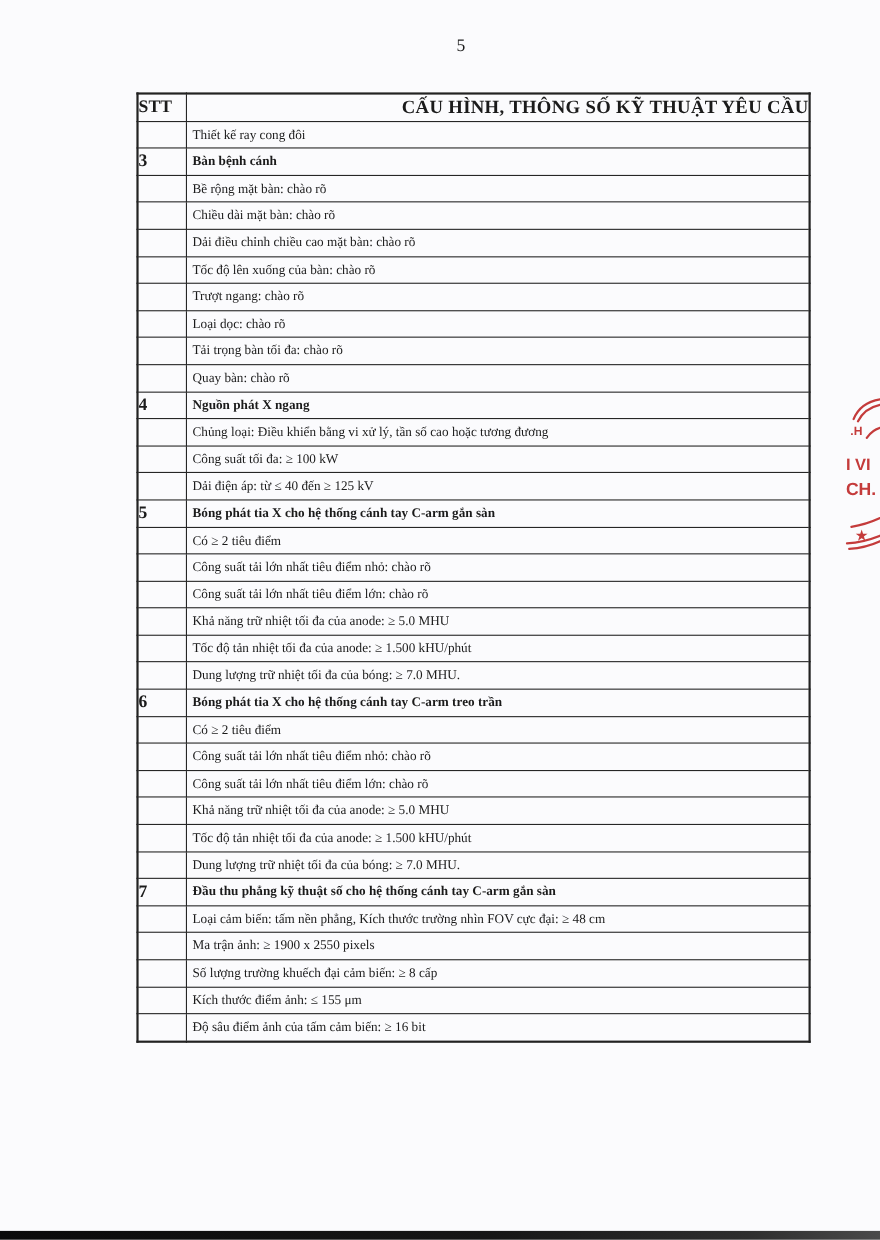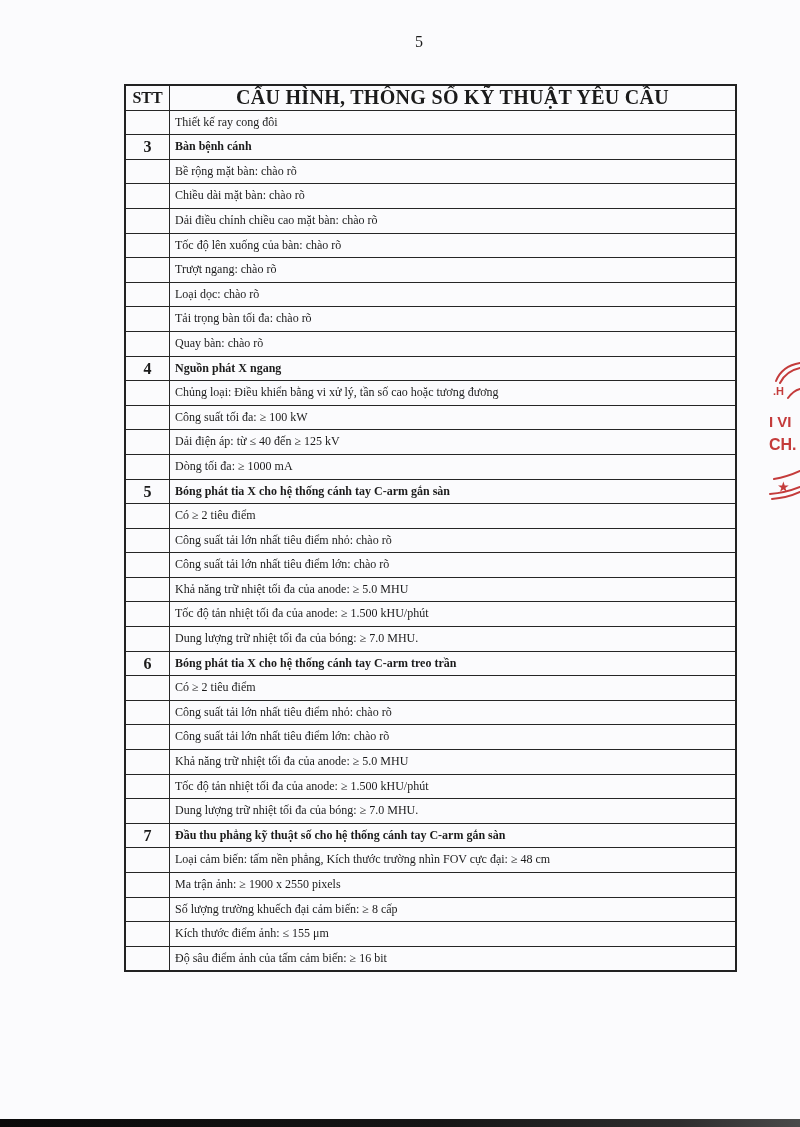--- a/index.html
+++ b/index.html
@@ -29,28 +29,28 @@
   .spec-table th, .spec-table td {
     border: 1.5px solid #262626;
     height: 23.6px;
     line-height: 23.6px;
     overflow: hidden;
     white-space: nowrap;
     padding: 0;
   }
   .spec-table th.col-stt, .spec-table td.col-stt {
     width: 43px;
-    text-align: center;
+    text-align: left;
     font-weight: bold;
     font-size: 16px;
   }
   .spec-table th.col-spec {
-    text-align: center;
+    text-align: right;
     font-weight: bold;
-    font-size: 20px;
+    font-size: 17px;
     letter-spacing: 0.3px;
   }
   .spec-table td.col-spec {
     font-size: 12px;
     padding-left: 5px;
     padding-right: 2px;
   }
   .spec-table td.col-spec.bold { font-weight: bold; }
   .stamp {
     position: absolute;
@@ -133,24 +133,20 @@
     <td class="col-stt"></td>
     <td class="col-spec">Chủng loại: Điều khiển bằng vi xử lý, tần số cao hoặc tương đương</td>
   </tr>
         <tr>
     <td class="col-stt"></td>
     <td class="col-spec">Công suất tối đa: ≥ 100 kW</td>
   </tr>
         <tr>
     <td class="col-stt"></td>
     <td class="col-spec">Dải điện áp: từ ≤ 40 đến ≥ 125 kV</td>
-  </tr>
-        <tr>
-    <td class="col-stt"></td>
-    <td class="col-spec">Dòng tối đa: ≥ 1000 mA</td>
   </tr>
         <tr>
     <td class="col-stt">5</td>
     <td class="col-spec bold">Bóng phát tia X cho hệ thống cánh tay C-arm gắn sàn</td>
   </tr>
         <tr>
     <td class="col-stt"></td>
     <td class="col-spec">Có ≥ 2 tiêu điểm</td>
   </tr>
         <tr>

